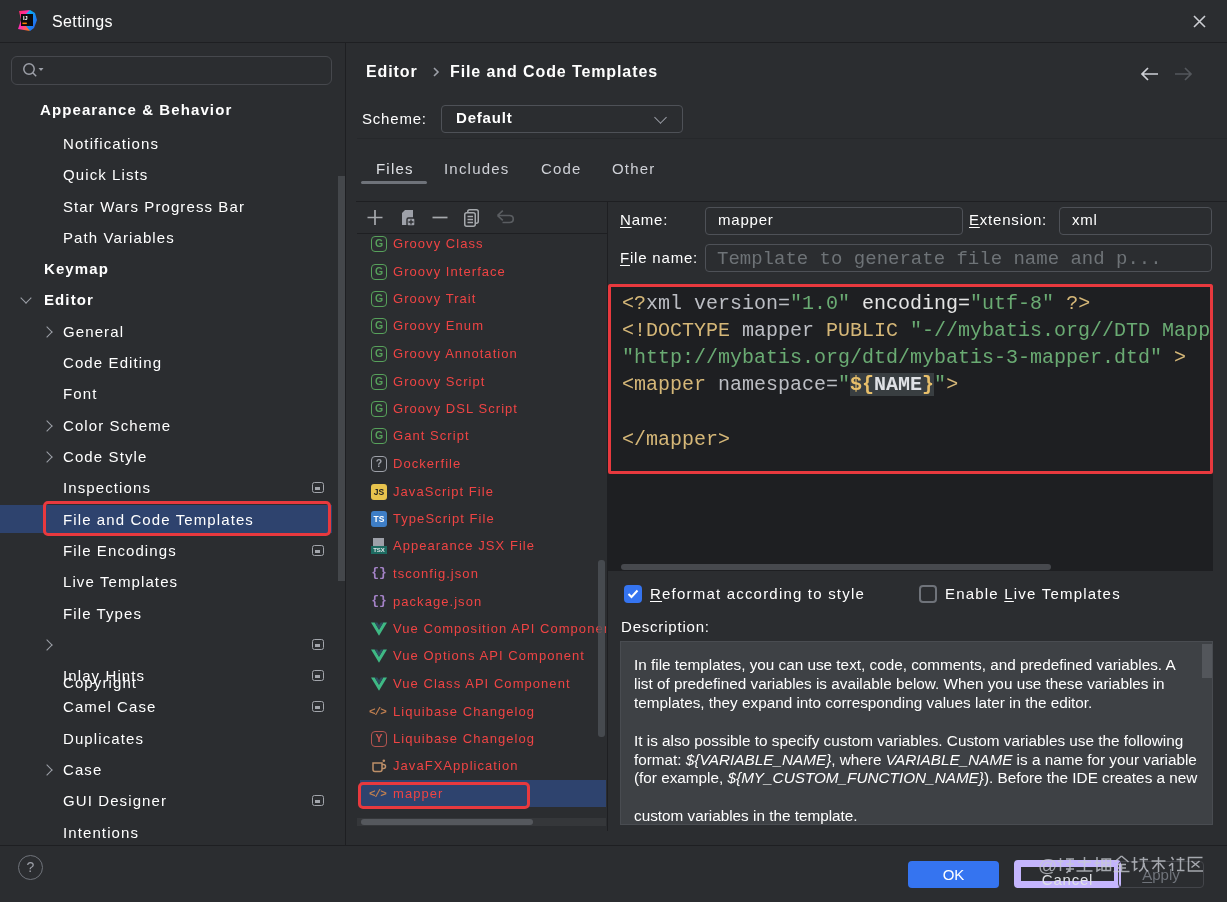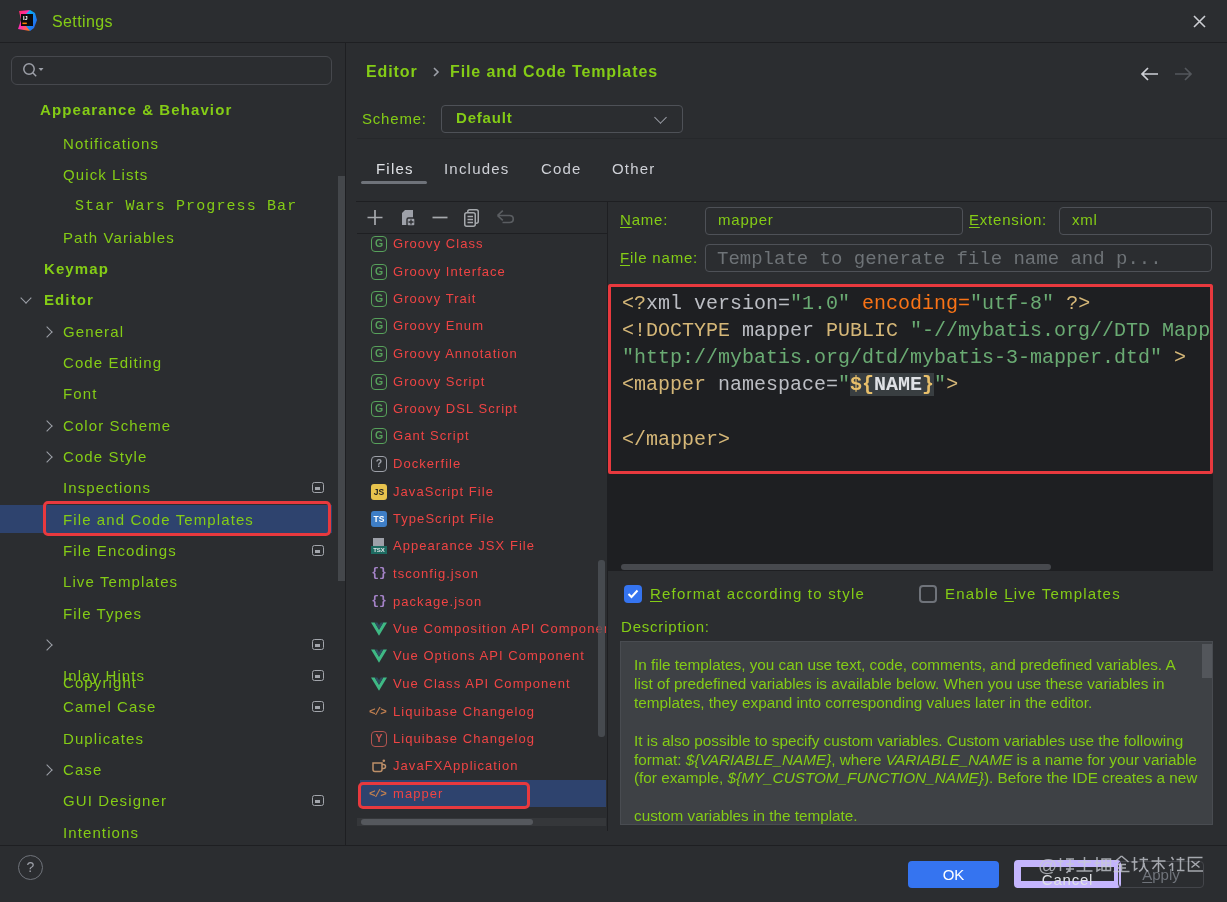--- a/index.html
+++ b/index.html
@@ -1,18 +1,18 @@
 <!DOCTYPE html>
 <html><head><meta charset="utf-8">
 <style>
 html,body{margin:0;padding:0;background:#2B2D30;}
 #root{position:relative;width:1227px;height:902px;background:#2B2D30;
  font-family:"Liberation Sans",sans-serif;color:#DFE1E5;overflow:hidden;}
 .abs{position:absolute;}
-.txt{position:absolute;font-size:15px;line-height:20px;white-space:nowrap;color:#84cc16;letter-spacing:0.8px;}
+.txt{position:absolute;font-size:15px;line-height:20px;white-space:nowrap;color:#ffffff;letter-spacing:0.8px;}
 .b{font-weight:bold;}
 .chr{position:absolute;width:7px;height:7px;border-right:1.7px solid #9DA0A8;border-bottom:1.7px solid #9DA0A8;}
 .chr.r{transform:rotate(-45deg);}
 .chr.d{transform:rotate(45deg);}
 .pane{position:absolute;width:12px;height:11px;border:1.6px solid #A2A5AB;border-radius:2.5px;box-sizing:border-box;}
 .pane:after{content:"";position:absolute;left:2px;top:4px;width:4.6px;height:3px;background:#A2A5AB;}
 .hline{position:absolute;height:1px;background:#1E1F22;}
 .vline{position:absolute;width:1px;background:#1E1F22;}
 .inp{position:absolute;border:1px solid #4E5157;border-radius:4px;background:#2B2D30;}
 u{text-underline-offset:2px;}
@@ -50,21 +50,21 @@
 <svg class="abs" style="left:22px;top:62px" width="24" height="16" viewBox="0 0 24 16">
  <circle cx="7" cy="7" r="5.2" fill="none" stroke="#9DA0A8" stroke-width="1.5"></circle>
  <line x1="10.8" y1="10.8" x2="14.2" y2="14.2" stroke="#9DA0A8" stroke-width="1.5"></line>
  <polygon points="16.5,6 21.5,6 19,9" fill="#9DA0A8"></polygon>
 </svg>
 <div class="abs" style="left:0;top:505px;width:332px;height:28px;background:#2E436E;"></div>
 <div class="abs" style="left:43px;top:501px;width:288px;height:35px;border:3px solid #E8393E;border-radius:5px;box-sizing:border-box;"></div>
 <div class="txt b" style="left:40px;top:100px;letter-spacing:1.1px;">Appearance &amp; Behavior</div>
 <div class="txt" style="left:63px;top:134px;letter-spacing:1.1px;">Notifications</div>
 <div class="txt" style="left:63px;top:165px;letter-spacing:1.1px;">Quick Lists</div>
-<div class="txt" style="left:75px;top:197px;letter-spacing:1.1px;font-family:Liberation Mono, monospace;">Star Wars Progress Bar</div>
+<div class="txt" style="left:63px;top:197px;letter-spacing:1.1px;">Star Wars Progress Bar</div>
 <div class="txt" style="left:63px;top:228px;letter-spacing:1.1px;">Path Variables</div>
 <div class="txt b" style="left:44px;top:259px;letter-spacing:1.1px;">Keymap</div>
 <div class="txt b" style="left:44px;top:290px;letter-spacing:1.1px;">Editor</div>
 <span class="chr d" style="left:22px;top:294px;"></span>
 <div class="txt" style="left:63px;top:322px;letter-spacing:1.1px;">General</div>
 <span class="chr r" style="left:43px;top:328px;"></span>
 <div class="txt" style="left:63px;top:353px;letter-spacing:1.1px;">Code Editing</div>
 <div class="txt" style="left:63px;top:384px;letter-spacing:1.1px;">Font</div>
 <div class="txt" style="left:63px;top:416px;letter-spacing:1.1px;">Color Scheme</div>
 <span class="chr r" style="left:43px;top:422px;"></span>
@@ -207,21 +207,21 @@
 <div class="txt" style="left:620px;top:210px;"><u>N</u>ame:</div>
 <div class="inp" style="left:705px;top:207px;width:256px;height:26px;"></div>
 <div class="txt" style="left:718px;top:210px;">mapper</div>
 <div class="txt" style="left:969px;top:210px;"><u>E</u>xtension:</div>
 <div class="inp" style="left:1059px;top:207px;width:151px;height:26px;"></div>
 <div class="txt" style="left:1072px;top:210px;">xml</div>
 <div class="txt" style="left:620px;top:248px;"><u>F</u>ile name:</div>
 <div class="inp" style="left:705px;top:244px;width:505px;height:26px;overflow:hidden;"></div>
 <div class="abs mono" style="left:717px;top:248px;font-size:19px;color:#6E7377;white-space:nowrap;width:490px;overflow:hidden;">Template to generate file name and p...</div>
 <div class="abs" style="left:608px;top:284px;width:605px;height:287px;background:#1E1F22;overflow:hidden;">
-<div class="abs mono" style="left:14px;top:5.8px;font-size:20px;line-height:27.2px;white-space:pre;"><span style="color:#D5B778">&lt;?</span><span style="color:#BCBEC4">xml version=</span><span style="color:#6AAB73">"1.0"</span><span style="color:#f97316"> encoding=</span><span style="color:#6AAB73">"utf-8"</span><span style="color:#BCBEC4"> </span><span style="color:#D5B778">?&gt;</span></div>
+<div class="abs mono" style="left:14px;top:5.8px;font-size:20px;line-height:27.2px;white-space:pre;"><span style="color:#D5B778">&lt;?</span><span style="color:#BCBEC4">xml version=</span><span style="color:#6AAB73">"1.0"</span><span style="color:#e5e5e5"> encoding=</span><span style="color:#6AAB73">"utf-8"</span><span style="color:#BCBEC4"> </span><span style="color:#D5B778">?&gt;</span></div>
 <div class="abs mono" style="left:14px;top:33.0px;font-size:20px;line-height:27.2px;white-space:pre;"><span style="color:#D5B778">&lt;!DOCTYPE</span><span style="color:#BCBEC4"> mapper </span><span style="color:#D5B778">PUBLIC</span><span style="color:#BCBEC4"> </span><span style="color:#6AAB73">"-//mybatis.org//DTD Mapper 3.0//EN"</span></div>
 <div class="abs mono" style="left:14px;top:60.2px;font-size:20px;line-height:27.2px;white-space:pre;"><span style="color:#6AAB73">"http://mybatis.org/dtd/mybatis-3-mapper.dtd"</span><span style="color:#BCBEC4"> </span><span style="color:#D5B778">&gt;</span></div>
 <div class="abs mono" style="left:14px;top:87.4px;font-size:20px;line-height:27.2px;white-space:pre;"><span style="color:#D5B778">&lt;mapper</span><span style="color:#BCBEC4"> namespace=</span><span style="color:#6AAB73">"</span><span style="background:#393E41;font-weight:bold;"><span style="color:#E8BF6A">${</span><span style="color:#DFE1E5">NAME</span><span style="color:#E8BF6A">}</span></span><span style="color:#6AAB73">"</span><span style="color:#D5B778">&gt;</span></div>
 <div class="abs mono" style="left:14px;top:114.6px;font-size:20px;line-height:27.2px;white-space:pre;"></div>
 <div class="abs mono" style="left:14px;top:141.8px;font-size:20px;line-height:27.2px;white-space:pre;"><span style="color:#D5B778">&lt;/mapper&gt;</span></div>
 <div class="abs" style="left:13px;top:280px;width:430px;height:6px;background:#47494E;border-radius:3px;"></div>
 </div>
 <div class="abs" style="left:608px;top:284px;width:605px;height:190px;border:3px solid #E8393E;border-radius:2px;box-sizing:border-box;"></div>
 
 <div class="abs" style="left:624px;top:585px;width:18px;height:18px;background:#3574F0;border-radius:4px;"></div>

